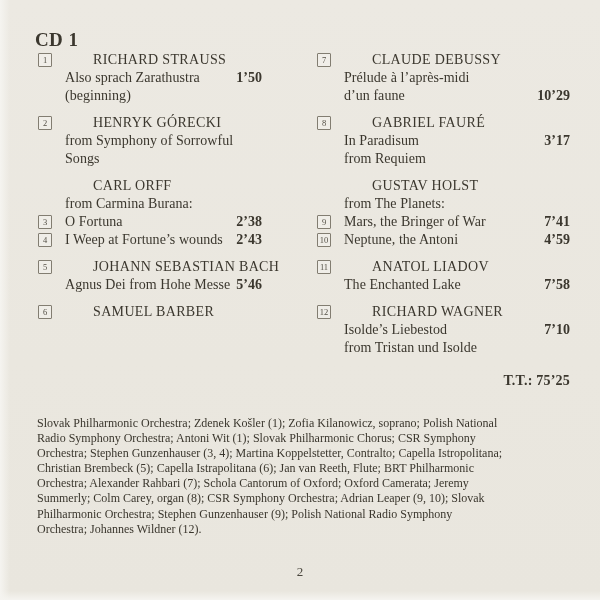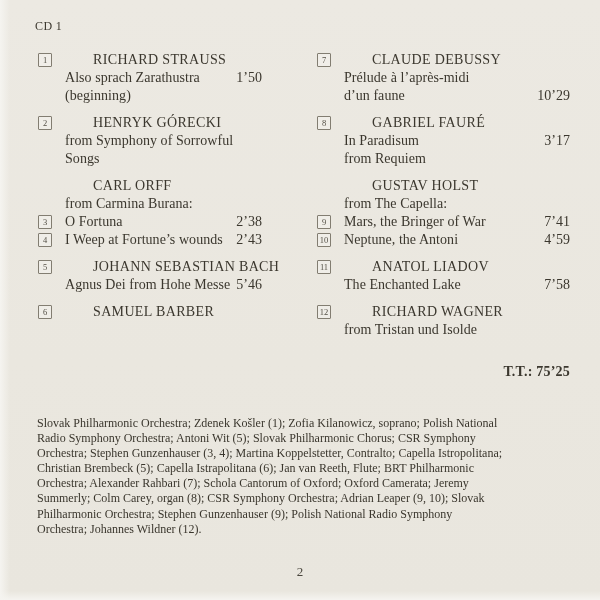--- a/index.html
+++ b/index.html
@@ -9,45 +9,45 @@
     margin:0 auto;
     background:
       linear-gradient(90deg, #f5f4f0 0px, rgba(245,244,240,0) 10px),
       linear-gradient(0deg, #f5f4f0 0px, rgba(245,244,240,0) 9px),
       linear-gradient(180deg, #ece9e2 0%, #eae7df 60%, #e9e6de 100%);
     font-family:"Liberation Serif","DejaVu Serif",serif;
     color:#3b372e;
     overflow:hidden;
   }
   .cd-title{
-    position:absolute;left:35px;top:19px;
-    font-size:12px;font-weight:normal;letter-spacing:0.4px;
+    position:absolute;left:35px;top:29px;
+    font-size:19px;font-weight:bold;letter-spacing:0.4px;
   }
   .col{position:absolute;top:51px;}
   .col-left{left:38px;width:224px;}
   .col-right{left:317px;width:253px;}
   .group{margin-bottom:9px;}
   .row{
     display:flex;align-items:center;
     line-height:18px;font-size:14px;white-space:nowrap;
   }
   .numcell{flex:0 0 27px;}
   .numbox{
     display:flex;align-items:center;justify-content:center;
     width:12px;height:12px;
     border:1px solid #827d71;border-radius:1px;
     font-size:8.5px;color:#534f45;
     background:rgba(255,255,255,0.25);
   }
   .txt{letter-spacing:0.05px;}
   .composer{letter-spacing:0.35px;margin-left:28px;}
-  .dur{margin-left:auto;padding-left:6px;}
+  .dur{margin-left:auto;padding-left:6px;font-weight:bold;}
   .tt{
     text-align:right;font-weight:bold;font-size:14px;
-    margin-top:25px;letter-spacing:0.2px;
+    margin-top:16px;letter-spacing:0.2px;
   }
   .credits{
     position:absolute;left:37px;top:416px;right:18px;
     font-size:12px;line-height:15.1px;color:#3a362d;
   }
   .credits .line{white-space:nowrap;}
   .page-number{
     position:absolute;left:0;top:564px;width:100%;
     text-align:center;font-size:13px;color:#4a463d;
   }
@@ -173,21 +173,21 @@
           <div class="txt">from Requiem</div>
         </div>
       </div>
       <div class="group">
         <div class="row">
           <div class="numcell"></div>
           <div class="txt composer">GUSTAV HOLST</div>
         </div>
         <div class="row">
           <div class="numcell"></div>
-          <div class="txt">from The Capella:</div>
+          <div class="txt">from The Planets:</div>
         </div>
         <div class="row">
           <div class="numcell">
             <div class="numbox">9</div>
           </div>
           <div class="txt">Mars, the Bringer of War</div>
           <div class="dur">7’41</div>
         </div>
         <div class="row">
           <div class="numcell">
@@ -212,29 +212,34 @@
       </div>
       <div class="group">
         <div class="row">
           <div class="numcell">
             <div class="numbox">12</div>
           </div>
           <div class="txt composer">RICHARD WAGNER</div>
         </div>
         <div class="row">
           <div class="numcell"></div>
+          <div class="txt">Isolde’s Liebestod</div>
+          <div class="dur">7’10</div>
+        </div>
+        <div class="row">
+          <div class="numcell"></div>
           <div class="txt">from Tristan und Isolde</div>
         </div>
       </div>
       <div class="tt">T.T.: 75’25</div>
     </div>
 
   <div class="credits" id="credits">
       <div class="line">Slovak Philharmonic Orchestra; Zdenek Košler (1); Zofia Kilanowicz, soprano; Polish National</div>
-      <div class="line">Radio Symphony Orchestra; Antoni Wit (5); Slovak Philharmonic Chorus; CSR Symphony</div>
+      <div class="line">Radio Symphony Orchestra; Antoni Wit (1); Slovak Philharmonic Chorus; CSR Symphony</div>
       <div class="line">Orchestra; Stephen Gunzenhauser (3, 4); Martina Koppelstetter, Contralto; Capella Istropolitana;</div>
       <div class="line">Christian Brembeck (5); Capella Istrapolitana (6); Jan van Reeth, Flute; BRT Philharmonic</div>
       <div class="line">Orchestra; Alexander Rahbari (7); Schola Cantorum of Oxford; Oxford Camerata; Jeremy</div>
       <div class="line">Summerly; Colm Carey, organ (8); CSR Symphony Orchestra; Adrian Leaper (9, 10); Slovak</div>
       <div class="line">Philharmonic Orchestra; Stephen Gunzenhauser (9); Polish National Radio Symphony</div>
       <div class="line">Orchestra; Johannes Wildner (12).</div>
     </div>
 
   <div class="page-number">2</div>
 </div>

